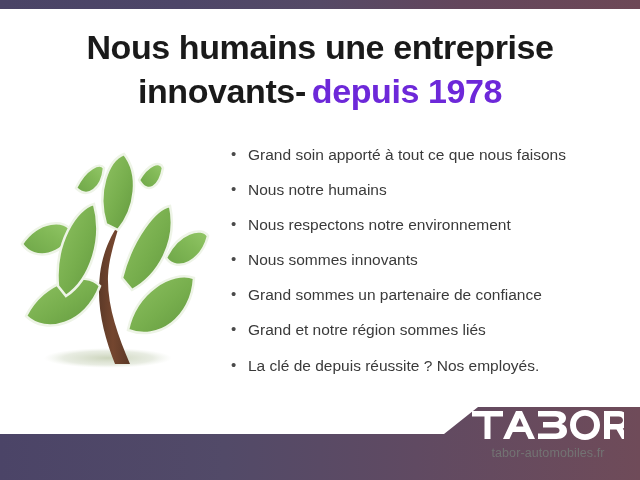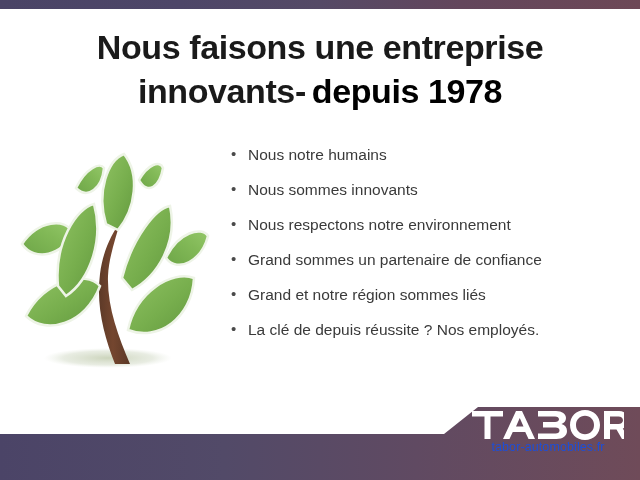--- a/index.html
+++ b/index.html
@@ -50,21 +50,21 @@
     font-size: 34px;
     font-weight: bold;
     letter-spacing: -0.4px;
     color: #1a1a1a;
     white-space: nowrap;
   }
   .heading .line {
     display: block;
   }
   .heading .accent {
-    color: #000000;
+    color: #6d28d9;
     margin-top: 20px;
   }
   .heading .dash {
     color: #1a1a1a;
     padding-right: 6px;
   }
 
   
   .bullets {
     position: absolute;
@@ -136,36 +136,36 @@
     margin: 2px auto 0 auto;
   }
   .brand-mark svg {
     position: static;
     display: block;
     width: 152px;
     height: 30px;
   }
   .brand-tagline {
     display: block;
-    margin-top: 0;
+    margin-top: 6px;
     font-size: 12.5px;
-    color: #1d4ed8;
+    color: #737373;
     letter-spacing: 0.1px;
     font-family: "Liberation Sans", sans-serif;
   }
 </style>
 </head>
 <body>
 
 <div class="slide">
 
   <div class="top-band"></div>
 
   <div class="heading">
-    <span class="line">Nous faisons une entreprise</span>
+    <span class="line">Nous humains une entreprise</span>
     <span class="line"><span>innovants</span><span class="dash">-</span><span class="accent">depuis 1978</span></span>
   </div>
 
   <div class="tree">
     <svg viewBox="0 0 215 250" xmlns="http://www.w3.org/2000/svg" aria-hidden="true">
       <defs>
         <linearGradient id="lf" x1="0" y1="0" x2="1" y2="1">
           <stop offset="0%" stop-color="#8fc262"></stop>
           <stop offset="55%" stop-color="#77ae4d"></stop>
           <stop offset="100%" stop-color="#63993f"></stop>
@@ -206,23 +206,24 @@
 
       <path d="M114 132 C 124 92, 148 62, 162 60 C 170 96, 150 130, 124 144 Z" fill="url(#lf)" stroke="#eef4e7" stroke-width="2.5"></path>
 
       <path d="M158 112 C 170 86, 194 80, 200 90 C 194 114, 170 128, 158 112 Z" fill="url(#lf2)" stroke="#eef4e7" stroke-width="2.5"></path>
 
       <path d="M120 184 C 128 146, 164 124, 186 132 C 184 172, 150 196, 120 184 Z" fill="url(#lf)" stroke="#eef4e7" stroke-width="2.5"></path>
     </svg>
   </div>
 
   <ul class="bullets">
+    <li>Grand soin apporté à tout ce que nous faisons</li>
     <li>Nous notre humains</li>
+    <li>Nous respectons notre environnement</li>
     <li>Nous sommes innovants</li>
-    <li>Nous respectons notre environnement</li>
     <li>Grand sommes un partenaire de confiance</li>
     <li>Grand et notre région sommes liés</li>
     <li>La clé de depuis réussite ? Nos employés.</li>
   </ul>
 
   <div class="footer">
     <svg viewBox="0 0 640 80" preserveAspectRatio="none" xmlns="http://www.w3.org/2000/svg" aria-hidden="true">
       <defs>
         <linearGradient id="fg" x1="0" y1="0" x2="1" y2="0">
           <stop offset="0%" stop-color="#4b4467"></stop>

